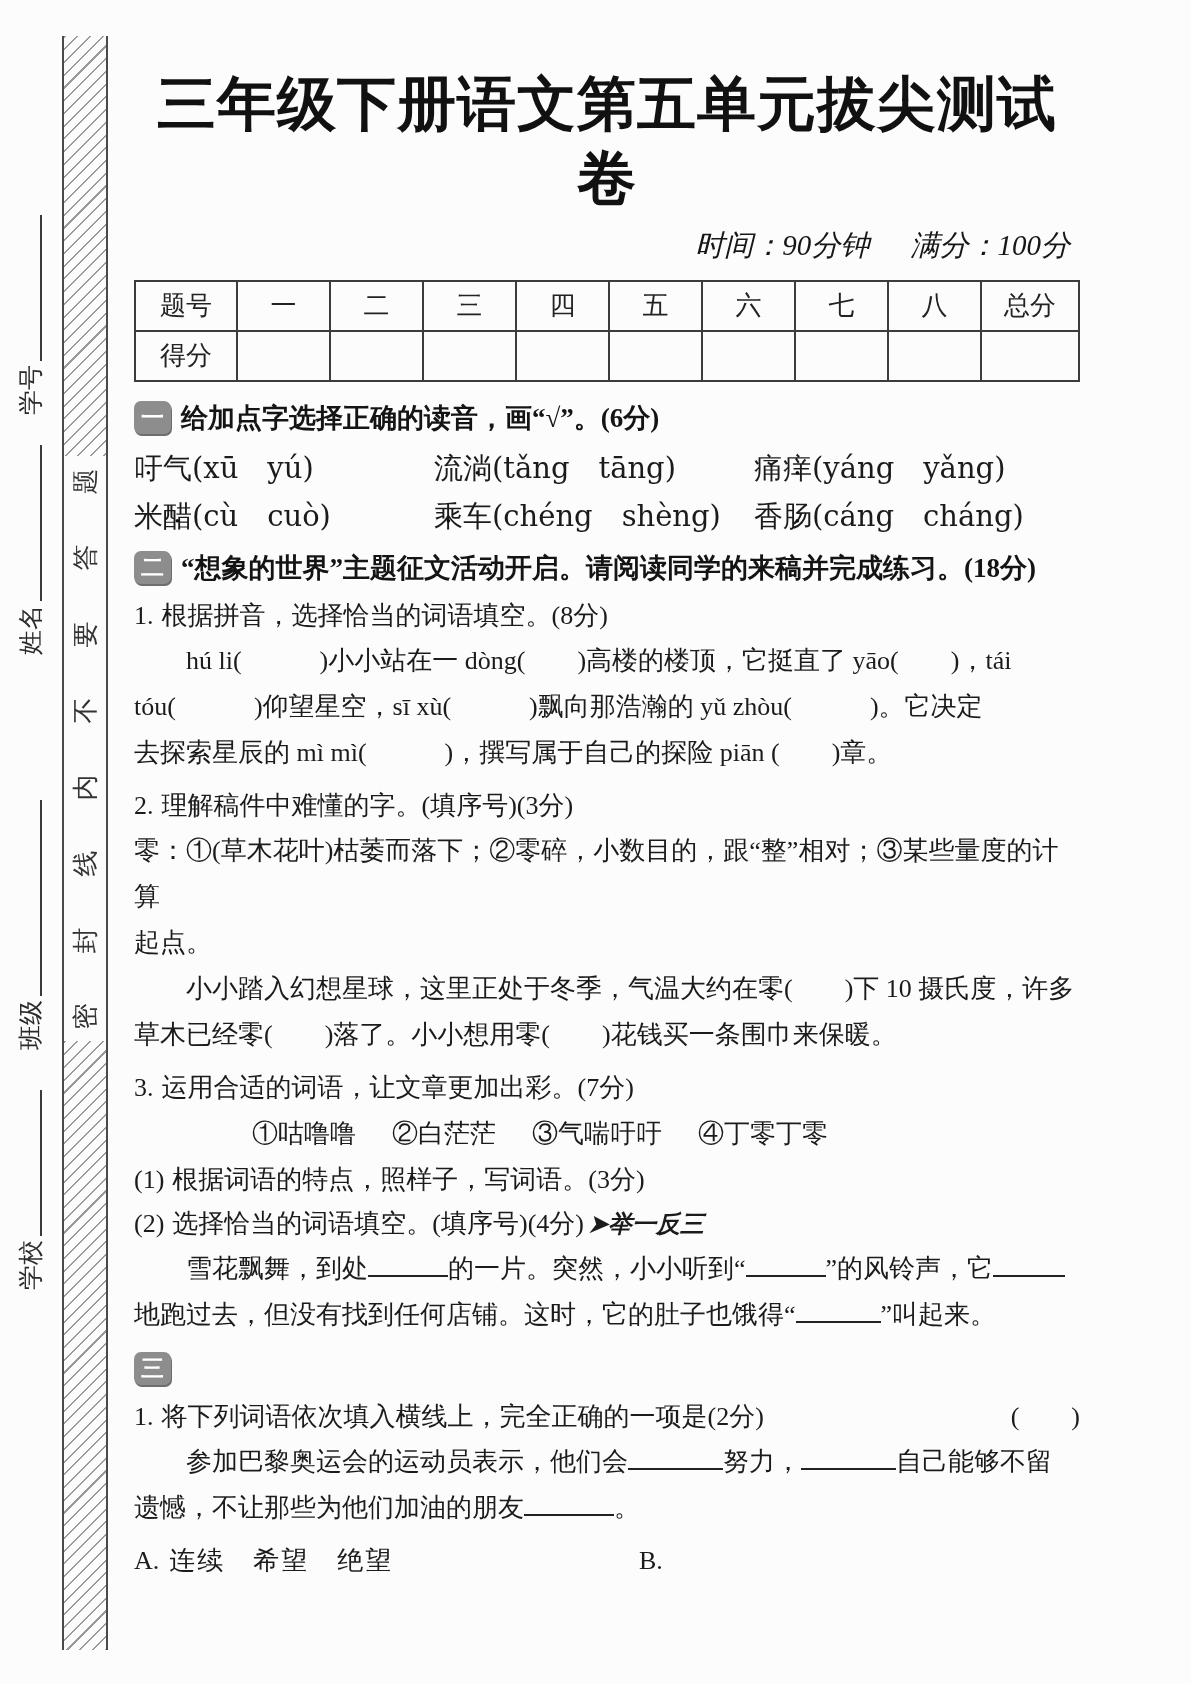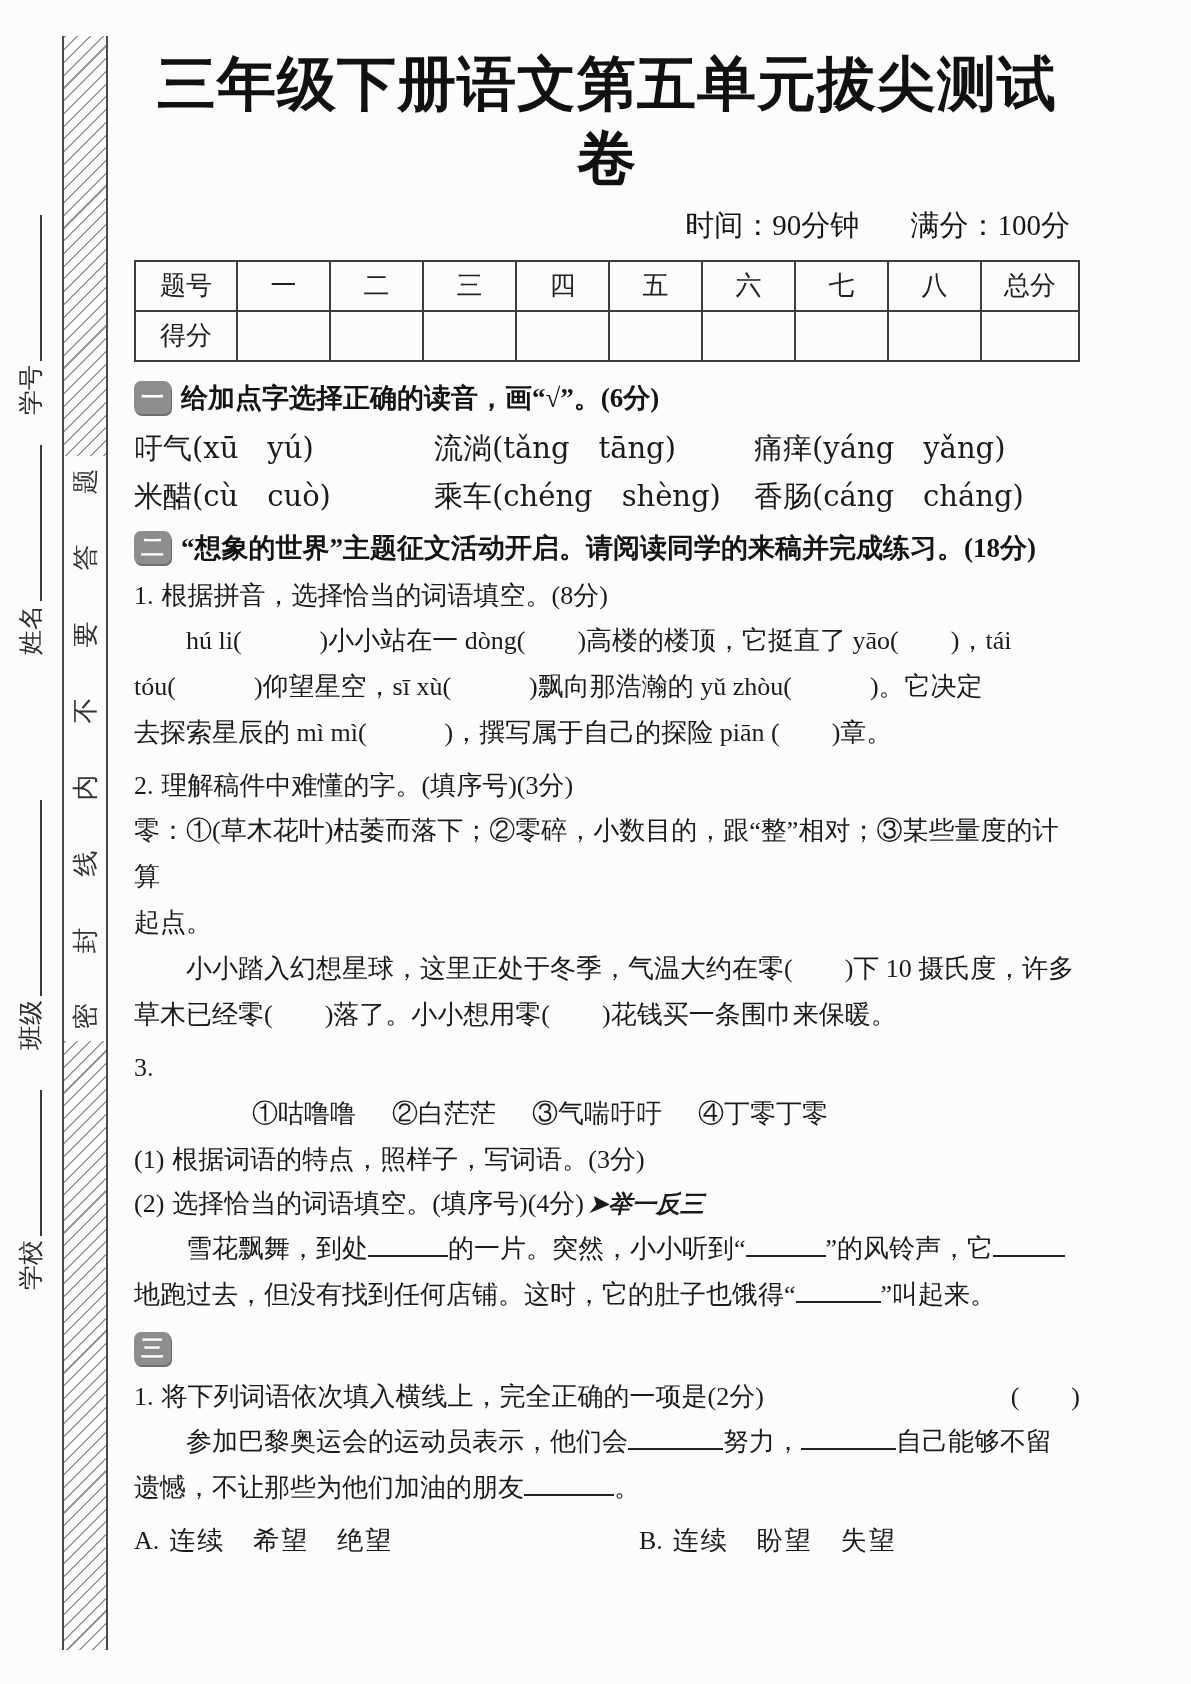--- a/index.html
+++ b/index.html
@@ -34,28 +34,28 @@
   .side-field{
     position:absolute;left:14px;
     transform-origin:0 0;transform:rotate(-90deg);
     display:flex;flex-direction:row;align-items:flex-end;
     font-size:25px;color:#2a2a2a;white-space:nowrap;
   }
   .side-field .line{flex:1;border-bottom:2px solid #3a3a3a;height:2px;margin:0 0 5px 4px;}
   
   .main{position:absolute;left:134px;top:0;width:946px;}
   .title{
-    margin-top:48px;text-align:center;
+    margin-top:68px;text-align:center;
     font-size:59px;font-weight:900;letter-spacing:1px;line-height:1.25;
     color:#111;
   }
   .meta{
     margin-top:10px;text-align:right;font-size:29px;padding-right:10px;color:#161616;
   }
-  .meta span{margin-left:44px;}
+  .meta span{margin-left:34px;font-style:italic;}
   table.score{
     margin-top:14px;border-collapse:collapse;width:100%;table-layout:fixed;
   }
   table.score td{
     border:2px solid #3c3c3c;height:46px;text-align:center;font-size:26px;color:#222;
   }
   table.score col.first{width:102px;}
   table.score col.last{width:98px;}
   
   .sec-head{display:flex;align-items:center;font-size:27px;font-weight:bold;color:#141414;}
@@ -228,20 +228,21 @@
       <span class="qnum">2.</span>
       <span>理解稿件中难懂的字。(填序号)(3分)</span>
     </div>
     <div class="t26">零：①(草木花叶)枯萎而落下；②零碎，小数目的，跟“整”相对；③某些量度的计算</div>
     <div class="t26">起点。</div>
     <div class="t26"><span>　　小小踏入幻想星球，这里正处于冬季，气温大约在</span><span class="dotchar">零</span><span>(　　)下 10 摄氏度，许多</span></div>
     <div class="t26"><span>草木已经</span><span class="dotchar">零</span><span>(　　)落了。小小想用</span><span class="dotchar">零</span><span>(　　)花钱买一条围巾来保暖。</span></div>
 
     <div class="qline" style="margin-top:8px;">
       <span class="qnum">3.</span>
+      <span>运用合适的词语，让文章更加出彩。(7分)</span>
     </div>
     <div class="word-bank">
       <span>①咕噜噜</span>
       <span>②白茫茫</span>
       <span>③气喘吁吁</span>
       <span>④丁零丁零</span>
     </div>
     <div class="qline">
       <span class="qnum">(1)</span>
       <span>根据词语的特点，照样子，写词语。(3分)</span>
@@ -268,19 +269,18 @@
     <div class="t26"><span>　　参加巴黎奥运会的运动员表示，他们会</span><span class="blank" style="width: 95px;"></span><span>努力，</span><span class="blank" style="width: 95px;"></span><span>自己能够不留</span></div>
     <div class="t26"><span>遗憾，不让那些为他们加油的朋友</span><span class="blank" style="width: 90px;"></span><span>。</span></div>
 
     <div class="opt-grid">
       <span class="opt">
           <span class="ol">A.</span>
           <span class="ot">连续　希望　绝望</span>
         </span>
       <span class="opt">
           <span class="ol">B.</span>
-          <span class="ot">连续　盼望　失望</span>
         </span>
 
     </div>
 
   </div>
 </div>
 
 </body></html>

